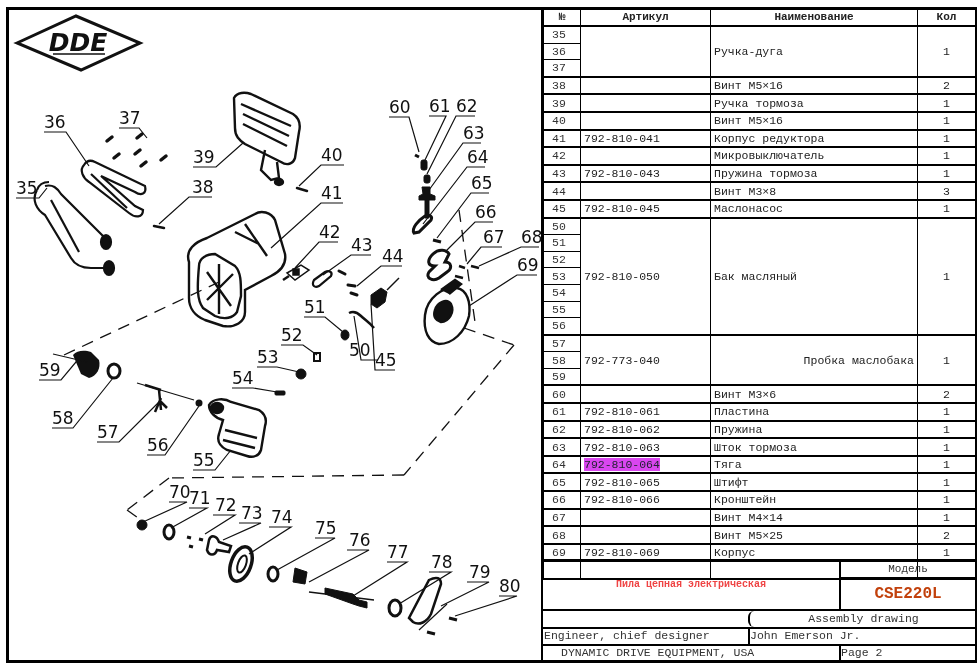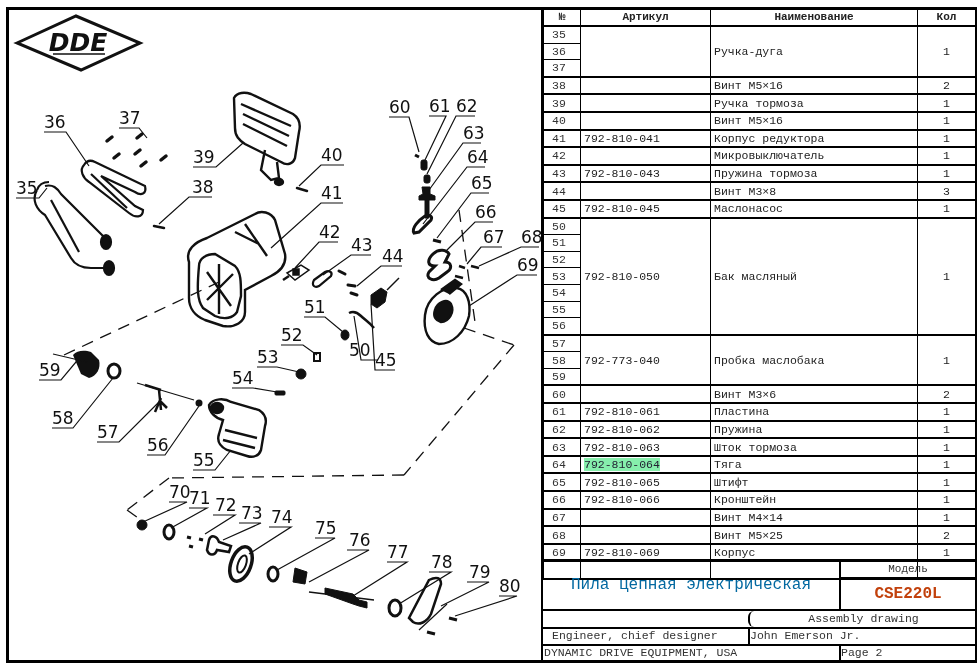--- a/index.html
+++ b/index.html
@@ -9,38 +9,38 @@
   .diagram svg { width:534px; height:647px; display:block; }
   .callout { font-family:"DejaVu Sans", sans-serif; font-size:17px; fill:#111; }
   
   .parts { position:absolute; left:543px; top:8px; width:432px; }
   table.pt { border-collapse:collapse; width:432px; table-layout:fixed; font-size:11.5px; }
   table.pt td, table.pt th { border:1px solid #000; padding:0 3px; height:15.6px; line-height:15px; white-space:nowrap; overflow:hidden; }
   table.pt th { font-family:"Liberation Mono", monospace; font-weight:bold; font-size:11px; text-align:center; border-bottom:2px solid #000; height:16px;}
   table.pt td.num { color:#333; padding-left:8px; }
   table.pt td.qty { text-align:center; }
   table.pt tr.grp-end td { border-bottom:2px solid #000; }
-  .sel { background:#86efac; color:#223; }
+  .sel { background:#d946ef; color:#223; }
   
   .tb { position:absolute; left:543px; top:559px; width:432px; height:100px; border-top:2px solid #000; }
   .tb .row1 { position:absolute; left:0; top:0; width:432px; height:48px; border-bottom:2px solid #000; }
-  .tb .prodname { position:absolute; left:0; top:0; width:296px; height:48px; border-right:2px solid #000; font-weight:normal; font-size:16px; line-height:48px; text-align:center; color:#0369a1; }
+  .tb .prodname { position:absolute; left:0; top:0; width:296px; height:48px; border-right:2px solid #000; font-weight:bold; font-size:10px; line-height:48px; text-align:center; color:#ef4444; }
   .tb .modlabel { position:absolute; left:298px; top:0; width:134px; height:16px; border-bottom:2px solid #000; font-size:11px; text-align:center; line-height:16px; color:#333;}
   .tb .modval { position:absolute; left:298px; top:18px; width:134px; height:30px; font-size:16px; font-weight:bold; text-align:center; line-height:30px; color:#c2410c;}
   .tb .r { position:absolute; left:0; width:432px; height:16px; border-bottom:2px solid #000; font-size:11.5px; line-height:16px; color:#333; }
   .tb .r2 { top:50px; }
   .tb .r3 { top:67px; }
   .tb .r4 { top:84px; border-bottom:none; }
   .tb .cl { position:absolute; left:0; top:0; height:16px; }
   .tb .cr { position:absolute; top:0; height:16px; border-left:2px solid #000; }
   .tb .r2 .cl { width:205px; text-align:center; }
   .tb .r2 .cr { left:205px; width:227px; text-align:center;border-radius:6px; }
-  .tb .r3 .cl { width:205px; padding-left:9px; }
+  .tb .r3 .cl { width:205px; padding-left:1px; }
   .tb .r3 .cr { left:205px; width:222px; text-align:left; padding-right:3px; }
-  .tb .r4 .cl { width:296px; padding-left:1px; }
+  .tb .r4 .cl { width:296px; padding-left:18px; }
   .tb .r4 .cr { left:296px; width:131px; text-align:left; padding-right:20px; }
   .divider-v { position:absolute; left:541px; top:7px; width:2px; height:653px; background:#000; }
 </style>
 </head>
 <body>
 
 <div class="frame"></div>
 <div class="divider-v"></div>
 
 <div class="diagram">
@@ -431,21 +431,21 @@
         </tr>
         <tr>
           <td class="num">55</td>
         </tr>
         <tr class="grp-end">
           <td class="num">56</td>
         </tr>
         <tr>
           <td class="num">57</td>
           <td rowspan="3" style="border-bottom: 2px solid rgb(0, 0, 0);"><span>792-773-040</span></td>
-          <td rowspan="3" style="border-bottom: 2px solid rgb(0, 0, 0);">Пробка маслобака</td>
+          <td rowspan="3" style="border-bottom: 2px solid rgb(0, 0, 0); text-align: right;">Пробка маслобака</td>
           <td rowspan="3" class="qty" style="border-bottom: 2px solid rgb(0, 0, 0);">1</td>
         </tr>
         <tr>
           <td class="num">58</td>
         </tr>
         <tr class="grp-end">
           <td class="num">59</td>
         </tr>
         <tr class="grp-end">
           <td class="num">60</td>

